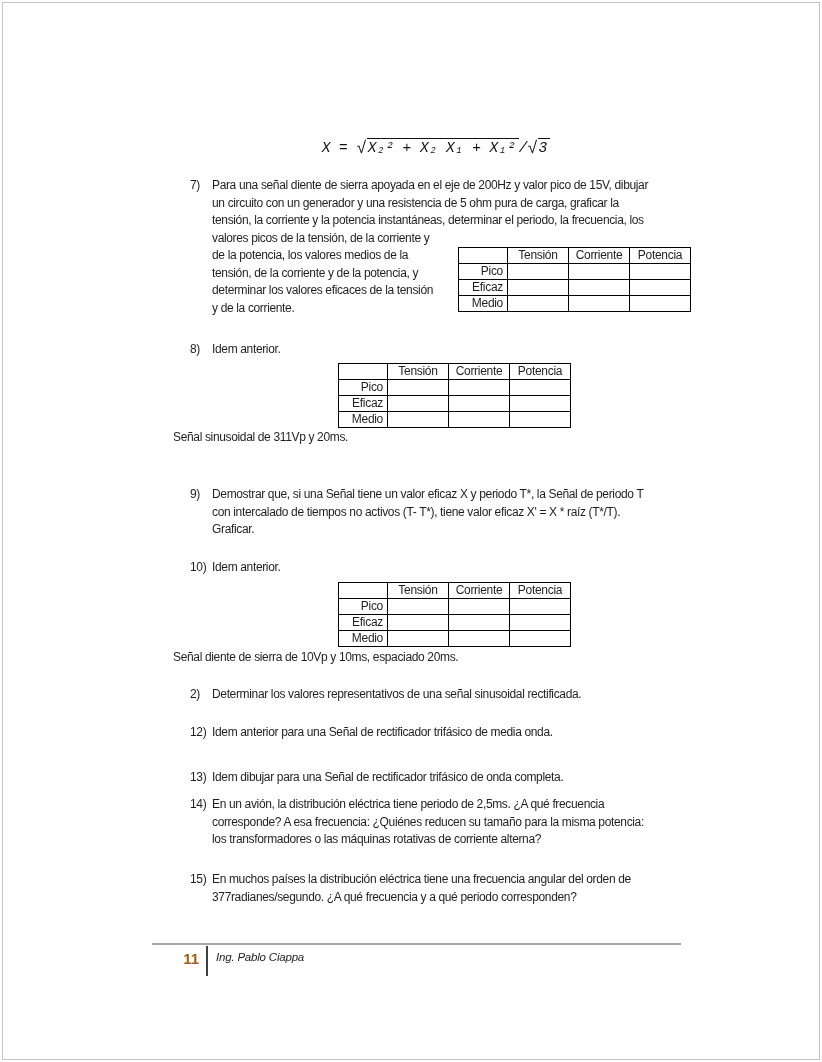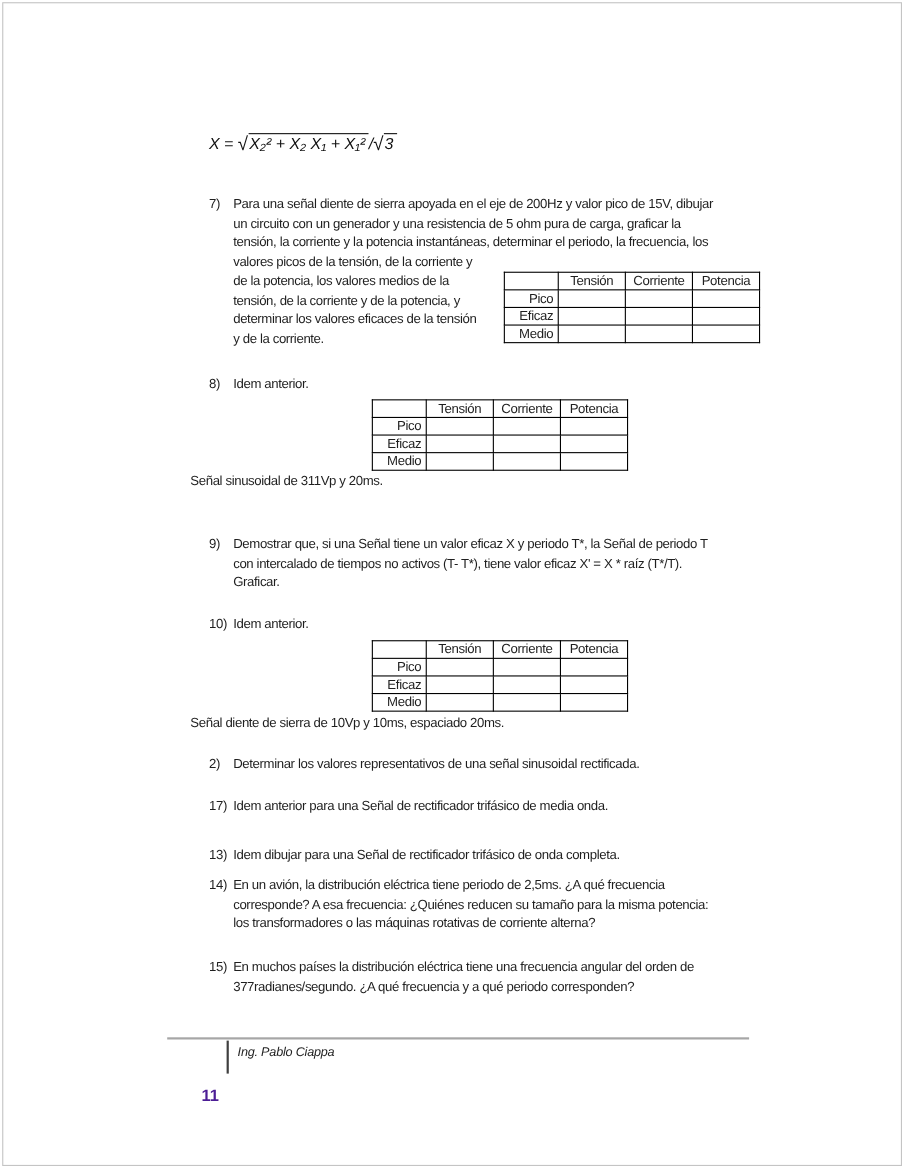--- a/index.html
+++ b/index.html
@@ -11,22 +11,23 @@
     position:relative;
     overflow:hidden;
   }
   .page-frame {
     position:absolute; inset:2px;
     border:1px solid #c4c4c4;
     pointer-events:none;
   }
   
   .formula {
-    position:absolute; left:190px; top:121px; width:492px;
-    font-family:Liberation Sans, sans-serif;
+    position:absolute; left:190px; top:138px; width:492px;
+    text-align:center;
+    font-family:Liberation Mono, monospace;
     font-style:italic;
     font-size:14.5px;
     color:#111;
     white-space:nowrap;
   }
   .formula .rad { font-style:normal; font-size:17px; vertical-align:-1px; }
   .formula .vinc {
     display:inline-block;
     border-top:1.3px solid #111;
     padding:1px 3px 0 1px;
@@ -206,21 +207,21 @@
   </table>
 
 <div class="caption" style="top:650px">Señal diente de sierra de 10Vp y 10ms, espaciado 20ms.</div>
 
 <div class="item" style="top:686px">
   <span class="inum">2)</span>
   <div class="itext">Determinar los valores representativos de una señal sinusoidal rectificada.</div>
 </div>
 
 <div class="item" style="top:724px">
-  <span class="inum">17)</span>
+  <span class="inum">12)</span>
   <div class="itext">Idem anterior para una Señal de rectificador trifásico de media onda.</div>
 </div>
 
 <div class="item" style="top:769px">
   <span class="inum">13)</span>
   <div class="itext">Idem dibujar para una Señal de rectificador trifásico de onda completa.</div>
 </div>
 
 <div class="item" style="top:796px">
   <span class="inum">14)</span>
@@ -231,17 +232,17 @@
 
 <div class="item" style="top:871px">
   <span class="inum">15)</span>
   <div class="itext">En muchos países la distribución eléctrica tiene una frecuencia angular del orden de
 377radianes/segundo. ¿A qué frecuencia y a qué periodo corresponden?</div>
 </div>
 
 <div class="footer-bar">
   <div class="footer-rule" style="background: rgb(166, 166, 166);"></div>
   <div class="footer-row">
-    <span class="page-num" style="color: #4c1d95; margin-top: 38px;">11</span>
+    <span class="page-num" style="color: #a16207;">11</span>
     <span class="footer-sep"></span>
     <span class="footer-author">Ing. Pablo Ciappa</span>
   </div>
 </div>
 
 </body></html>

